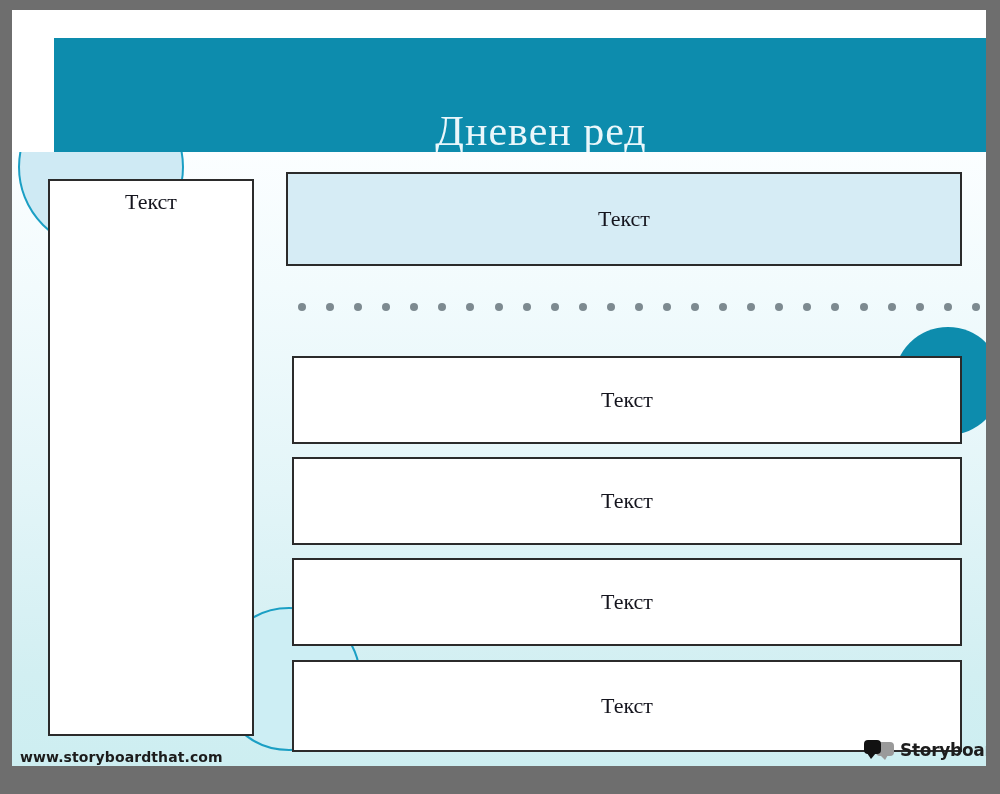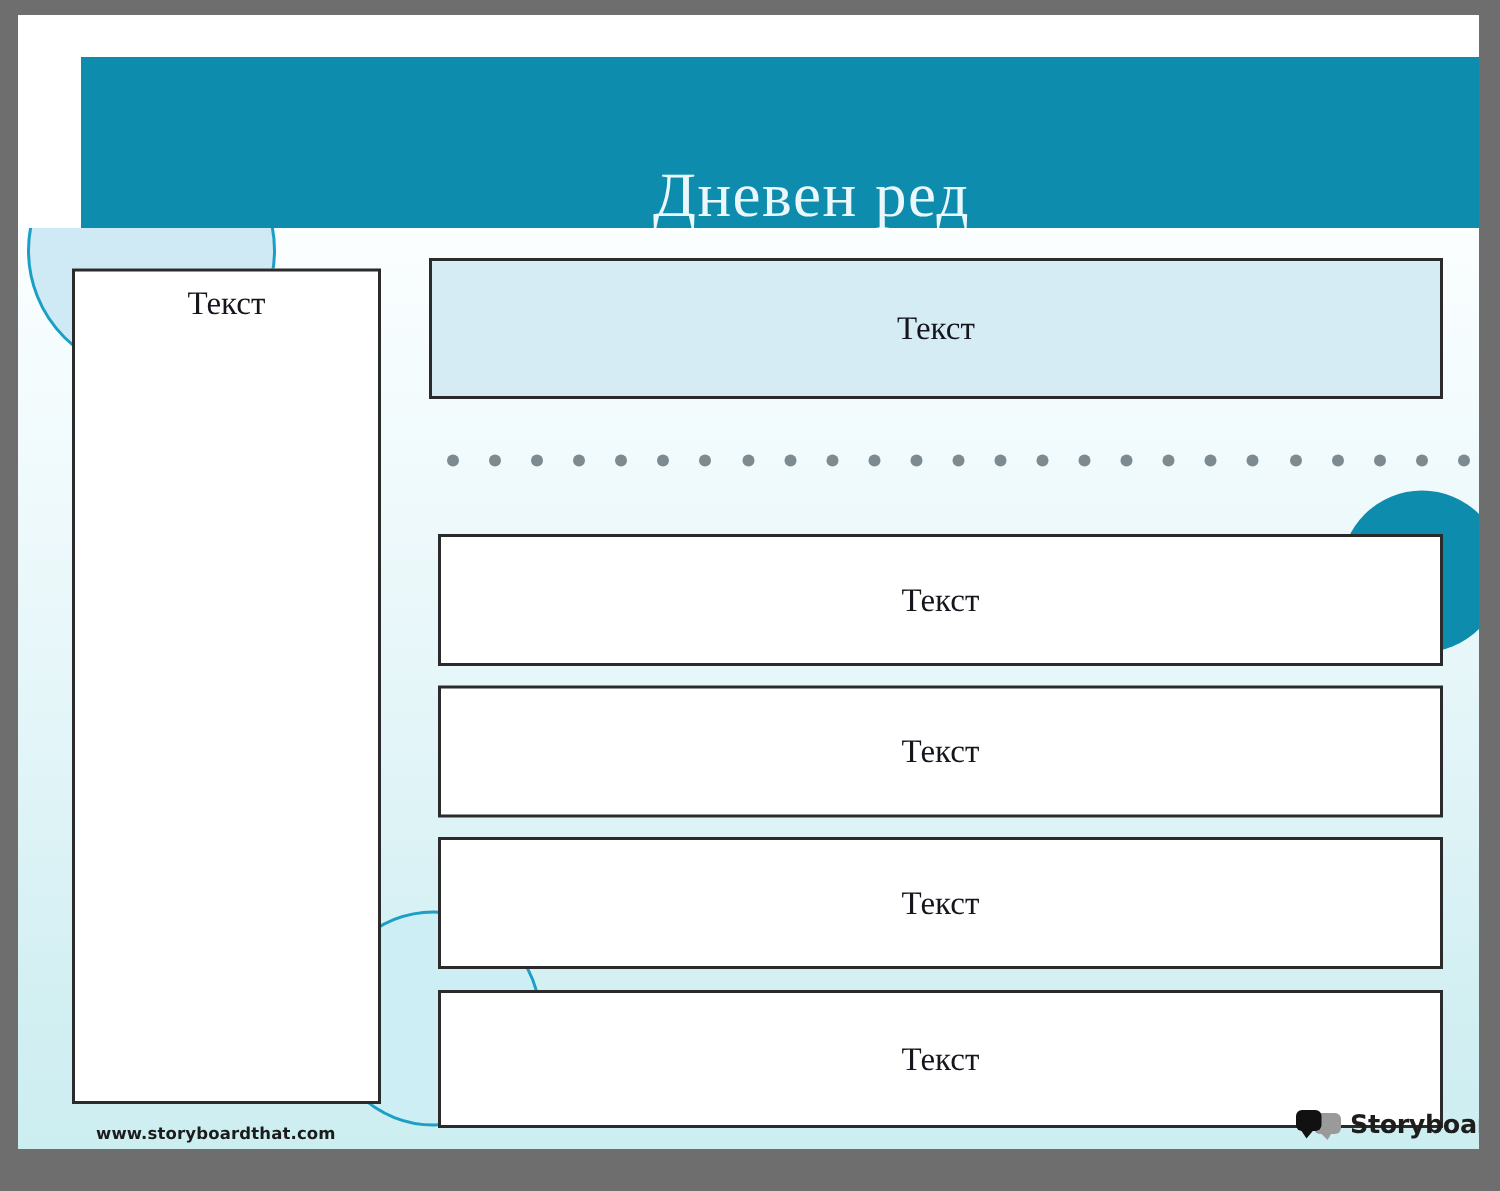--- a/index.html
+++ b/index.html
@@ -159,26 +159,25 @@
     background: #7d8a90;
     flex: 0 0 auto;
   }
 
   
   #site-url {
     position: absolute;
     left: 8px;
     top: 597px;
     font-family: "DejaVu Sans", "Liberation Sans", sans-serif;
-    font-size: 11px;
+    font-size: 14px;
     font-weight: bold;
     color: #1c1c1c;
     letter-spacing: 0.1px;
     white-space: nowrap;
-    margin-left: 44px;
   }
 
   #brand-logo {
     position: absolute;
     left: 852px;
     top: 588px;
     display: flex;
     align-items: center;
     gap: 6px;
   }

